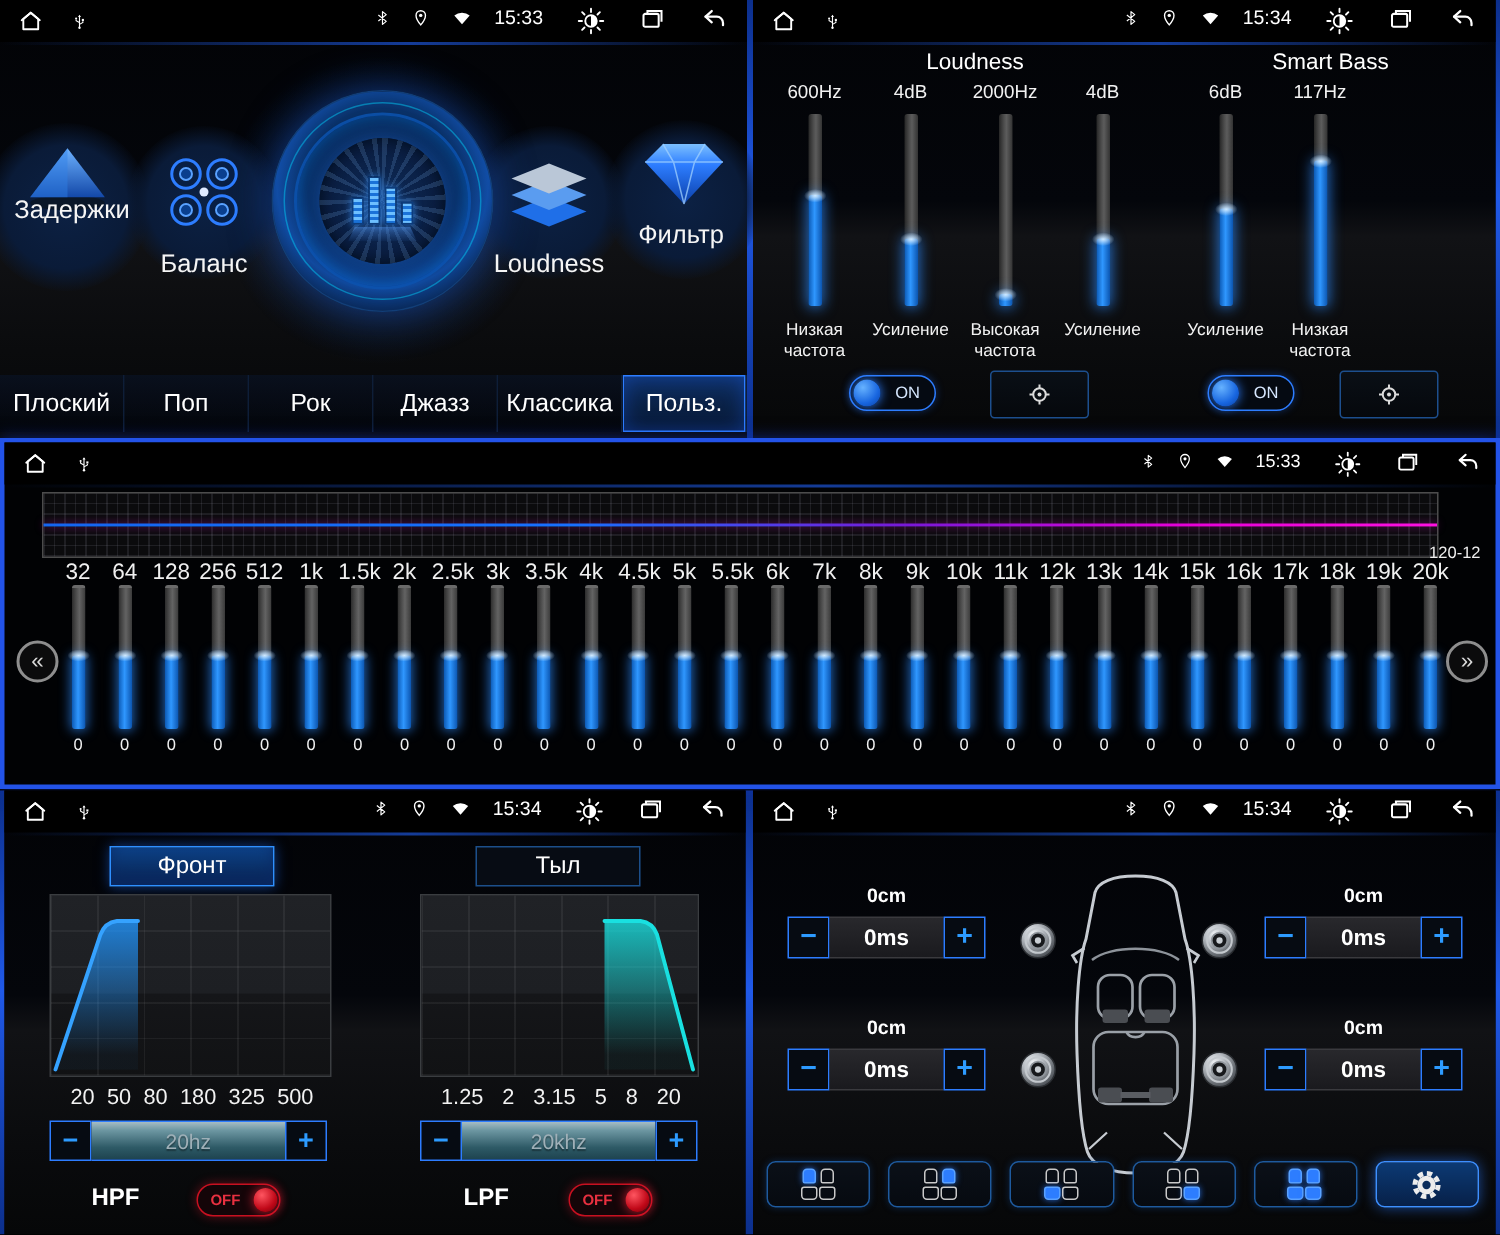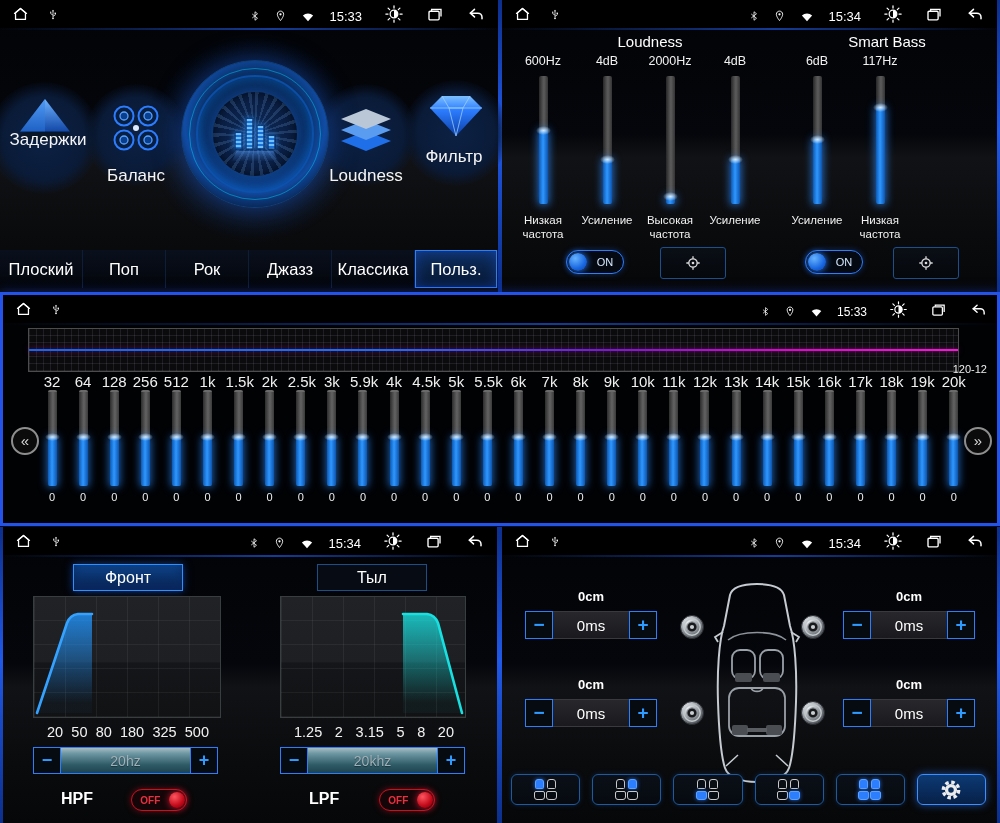--- a/index.html
+++ b/index.html
@@ -18,21 +18,21 @@
   #strip-rt{left:997px;top:0;width:3px;height:292px;}
   #strip-rb{left:997px;top:527px;width:3px;height:296px;}
   #strip-lb{left:0;top:527px;width:3px;height:296px;}
 
   
   .sb{position:absolute;left:0;top:0;right:0;height:28px;background:#000;display:flex;align-items:center;
       padding:0 12px;gap:18px;z-index:5;}
   .sb::after{content:"";position:absolute;left:0;right:0;top:28px;height:2px;pointer-events:none;
       background:linear-gradient(90deg,rgba(10,40,140,0),rgba(30,90,230,.65) 55%,rgba(10,40,140,0));}
   .sb .grow{flex:1;}
-  .sbr{display:flex;align-items:flex-end;gap:13px;}
+  .sbr{display:flex;align-items:flex-start;gap:13px;}
   .sb .time{font-size:13px;color:#fff;}
   .ic{display:block;}
   .gap-l{margin-left:9px;}
 
   
   .circ{position:absolute;border-radius:50%;background:radial-gradient(circle,#0c2144 0%,#0a1b38 52%,rgba(6,12,24,0) 72%);}
   .mlabel{position:absolute;font-size:17px;text-align:center;color:#f5f5f5;}
   .eqglow{position:absolute;left:148px;top:38px;width:212px;height:205px;border-radius:50%;
           background:radial-gradient(closest-side,rgba(22,95,215,.38),rgba(0,0,0,0));}
   .eqbig{position:absolute;left:181px;top:60px;width:146px;height:146px;border-radius:50%;
@@ -143,21 +143,21 @@
   #hpf-tog{left:128px;top:262px}#lpf-tog{left:376px;top:262px}
 
   
   .dgroup{position:absolute;width:132px;}
   #dg1{left:23px;top:62px}#dg2{left:341px;top:62px}#dg3{left:23px;top:150px}#dg4{left:341px;top:150px}
   .dcm{text-align:center;font-size:13px;font-weight:bold;height:16px;margin-bottom:6px;}
   .drow{display:flex;height:28px;}
   .dbtn{width:28px;border:1.5px solid #2d7dff;background:#060b12;color:#2d9bff;font-size:19px;font-weight:bold;
         display:flex;align-items:center;justify-content:center;box-sizing:border-box;}
   .dval{flex:1;background:linear-gradient(180deg,#28282c,#1a1a1e);border-top:1px solid #3a3a3e;border-bottom:1px solid #3a3a3e;
-        display:flex;align-items:center;justify-content:center;font-size:15px;font-weight:normal;color:#fff;}
+        display:flex;align-items:center;justify-content:center;font-size:15px;font-weight:bold;color:#fff;}
   .car{position:absolute;left:200px;top:53px;}
   .spk{position:absolute;width:28px;height:28px;}
   #spk-fl{left:176px;top:86px}#spk-fr{left:297px;top:86px}#spk-rl{left:176px;top:172px}#spk-rr{left:297px;top:172px}
   .seatrow{position:absolute;left:9px;right:11px;top:247px;height:31px;display:flex;gap:12px;}
   .seatbtn{order:1;flex:1;border:1px solid #1e5a9e;border-radius:6px;display:flex;align-items:center;justify-content:center;
         background:linear-gradient(180deg,#0b1018,#060a10);box-shadow:0 0 5px rgba(20,80,160,.35);box-sizing:border-box;}
   .gearbtn{order:2;flex:1;border:1.5px solid #3d8fff;border-radius:6px;display:flex;align-items:center;justify-content:center;
         background:linear-gradient(180deg,#0c3a74,#072048);box-shadow:0 0 9px rgba(40,120,255,.6);box-sizing:border-box;}
   .seatic{position:relative;width:24px;height:21px;}
   .seat{position:absolute;box-sizing:border-box;border:1.5px solid #c9c9c9;border-radius:2px;}
@@ -591,21 +591,21 @@
 
       <div class="band">
         <div class="bfreq">3k</div>
         <div class="btrack">
           <div class="bfill"></div>
         </div>
         <div class="bval">0</div>
       </div>
 
       <div class="band">
-        <div class="bfreq">5.9k</div>
+        <div class="bfreq">3.5k</div>
         <div class="btrack">
           <div class="bfill"></div>
         </div>
         <div class="bval">0</div>
       </div>
 
       <div class="band">
         <div class="bfreq">4k</div>
         <div class="btrack">
           <div class="bfill"></div>

